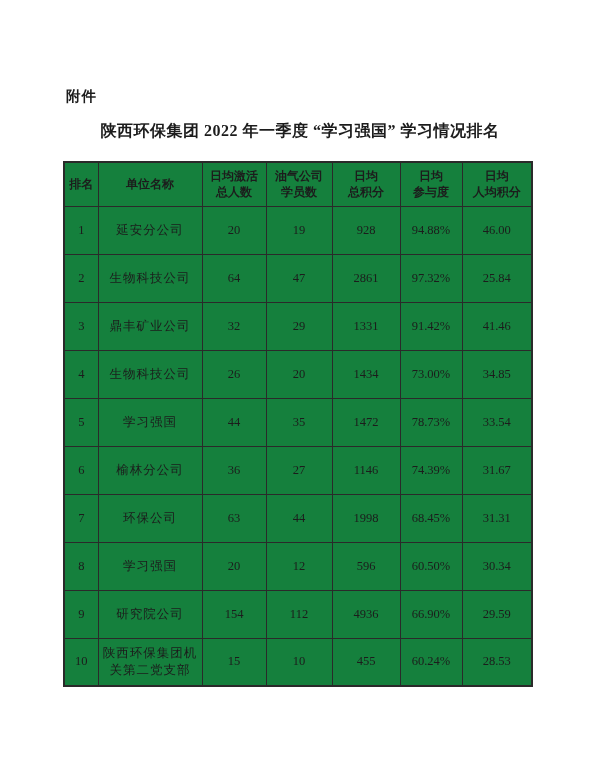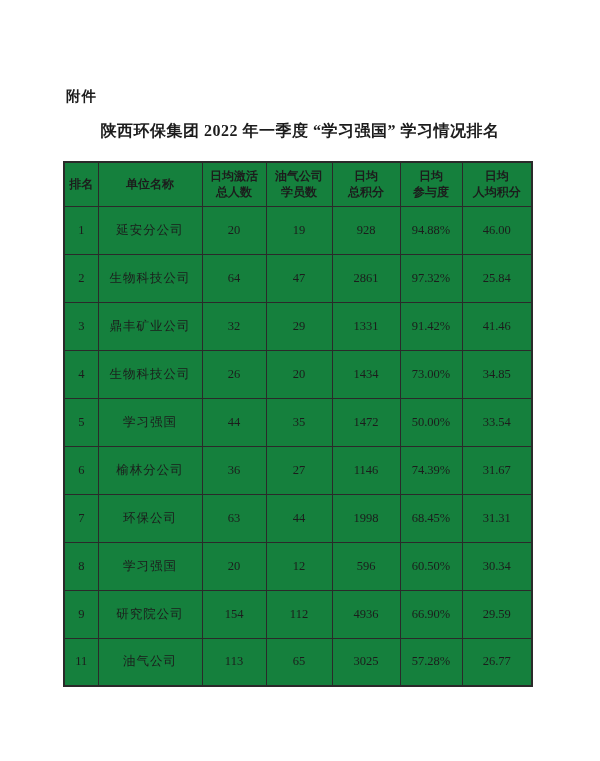--- a/index.html
+++ b/index.html
@@ -137,21 +137,21 @@
           <td class="cell-daily_total_score">1434</td>
           <td class="cell-daily_participation">73.00%</td>
           <td class="cell-daily_per_capita_score">34.85</td>
         </tr>
         <tr>
           <td class="cell-rank">5</td>
           <td class="cell-unit">学习强国</td>
           <td class="cell-daily_activated_total">44</td>
           <td class="cell-daily_active_learners">35</td>
           <td class="cell-daily_total_score">1472</td>
-          <td class="cell-daily_participation">50.00%</td>
+          <td class="cell-daily_participation">78.73%</td>
           <td class="cell-daily_per_capita_score">33.54</td>
         </tr>
         <tr>
           <td class="cell-rank">6</td>
           <td class="cell-unit">榆林分公司</td>
           <td class="cell-daily_activated_total">36</td>
           <td class="cell-daily_active_learners">27</td>
           <td class="cell-daily_total_score">1146</td>
           <td class="cell-daily_participation">74.39%</td>
           <td class="cell-daily_per_capita_score">31.67</td>
@@ -177,23 +177,23 @@
         <tr>
           <td class="cell-rank">9</td>
           <td class="cell-unit">研究院公司</td>
           <td class="cell-daily_activated_total">154</td>
           <td class="cell-daily_active_learners">112</td>
           <td class="cell-daily_total_score">4936</td>
           <td class="cell-daily_participation">66.90%</td>
           <td class="cell-daily_per_capita_score">29.59</td>
         </tr>
         <tr>
-          <td class="cell-rank">11</td>
-          <td class="cell-unit">油气公司</td>
-          <td class="cell-daily_activated_total">113</td>
-          <td class="cell-daily_active_learners">65</td>
-          <td class="cell-daily_total_score">3025</td>
-          <td class="cell-daily_participation">57.28%</td>
-          <td class="cell-daily_per_capita_score">26.77</td>
+          <td class="cell-rank">10</td>
+          <td class="cell-unit">陕西环保集团机关第二党支部</td>
+          <td class="cell-daily_activated_total">15</td>
+          <td class="cell-daily_active_learners">10</td>
+          <td class="cell-daily_total_score">455</td>
+          <td class="cell-daily_participation">60.24%</td>
+          <td class="cell-daily_per_capita_score">28.53</td>
         </tr>
       </tbody>
   </table>
 </div>
 
 </body></html>

